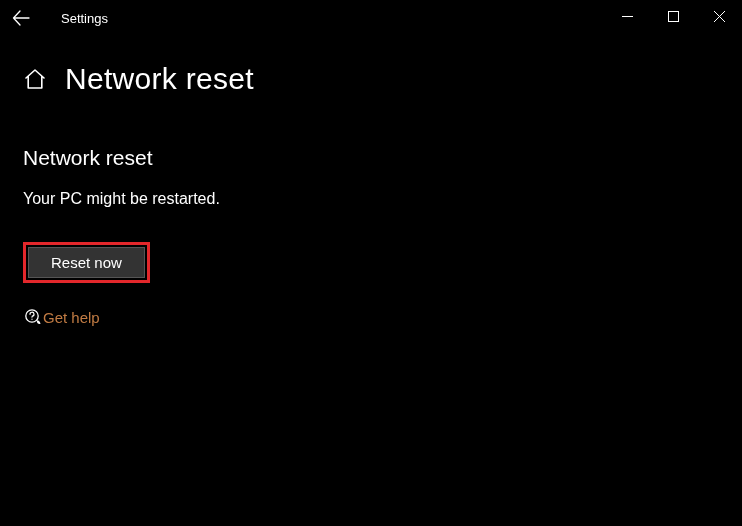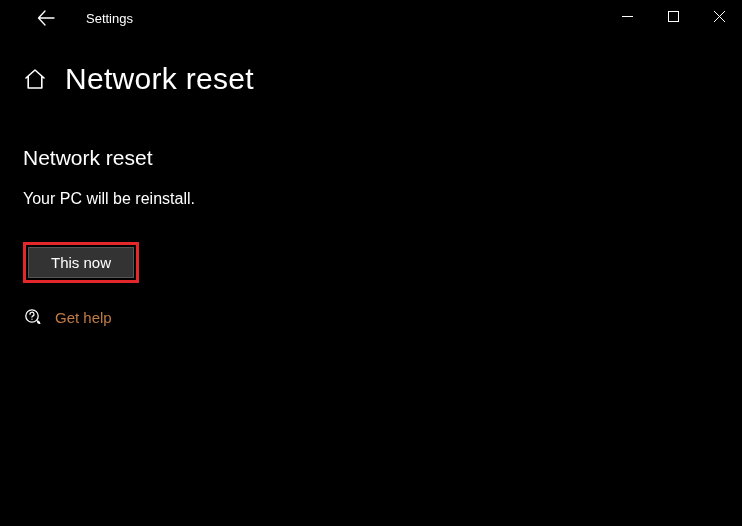--- a/index.html
+++ b/index.html
@@ -9,21 +9,21 @@
       background: #000;
       color: #fff;
       font-family: "Segoe UI", Arial, sans-serif;
       overflow: hidden;
       position: relative;
     }
     .titlebar {
       height: 36px;
       display: flex;
       align-items: center;
-      padding-left: 28px;
+      padding-left: 3px;
     }
     .back-btn {
       width: 36px;
       height: 36px;
       display: flex;
       align-items: center;
       justify-content: center;
       cursor: pointer;
     }
     .title-text {
@@ -86,21 +86,20 @@
       border: 1px solid #555;
       color: #fff;
       font-size: 15px;
       padding: 6px 22px;
       cursor: pointer;
       font-family: inherit;
     }
     .help-row {
       display: flex;
       align-items: center;
-      gap: 12px;
     }
     .help-link {
       color: #c17b43;
       font-size: 15px;
       cursor: pointer;
     }
     svg { display: block; }
   </style>
 </head>
 <body>
@@ -137,24 +136,24 @@
   <div class="page-header">
     <svg width="24" height="24" viewBox="0 0 24 24">
       <path d="M3 11 L12 3 L21 11 M5.2 9.2 V21 H18.8 V9.2" stroke="#fff" stroke-width="1.6" fill="none" stroke-linejoin="round" stroke-linecap="round"></path>
     </svg>
     <div class="page-title">Network reset</div>
   </div>
 
   <div class="subheading">Network reset</div>
 
 
-  <div class="restart-note">Your PC will be reinstall.</div>
+  <div class="restart-note">Your PC might be restarted.</div>
 
   <div class="reset-btn-wrap">
-    <button class="reset-btn">This now</button>
+    <button class="reset-btn">Reset now</button>
   </div>
 
   <div class="help-row">
     <svg width="20" height="20" viewBox="0 0 20 20">
       <circle cx="9" cy="9" r="6.2" stroke="#fff" stroke-width="1.3" fill="none"></circle>
       <path d="M7 7.3 A2 2 0 1 1 9.3 9.2 L9 10.2 M9 12.2 v0.1" stroke="#fff" stroke-width="1.2" fill="none" stroke-linecap="round"></path>
       <path d="M13.5 13.2 Q17 13 17.5 17 Q14 17.5 13.8 14" fill="#fff"></path>
     </svg>
     <span class="help-link">Get help</span>
   </div>

